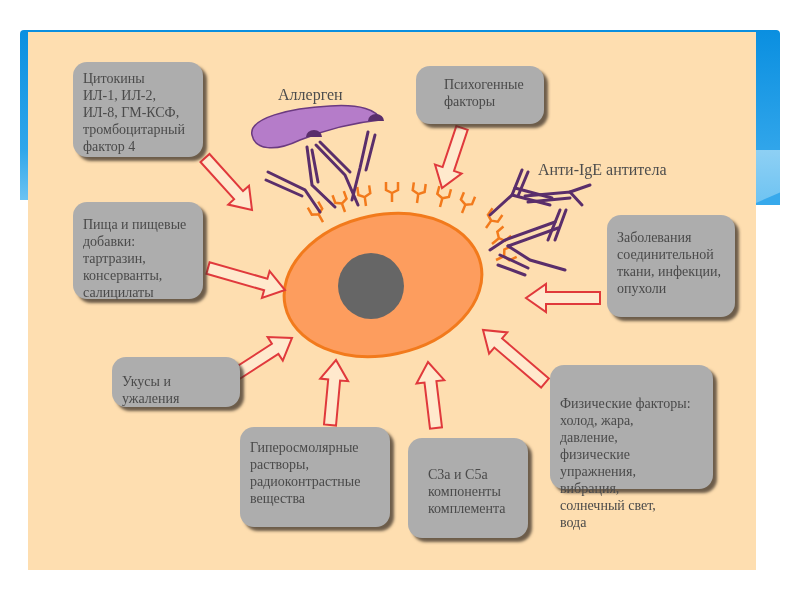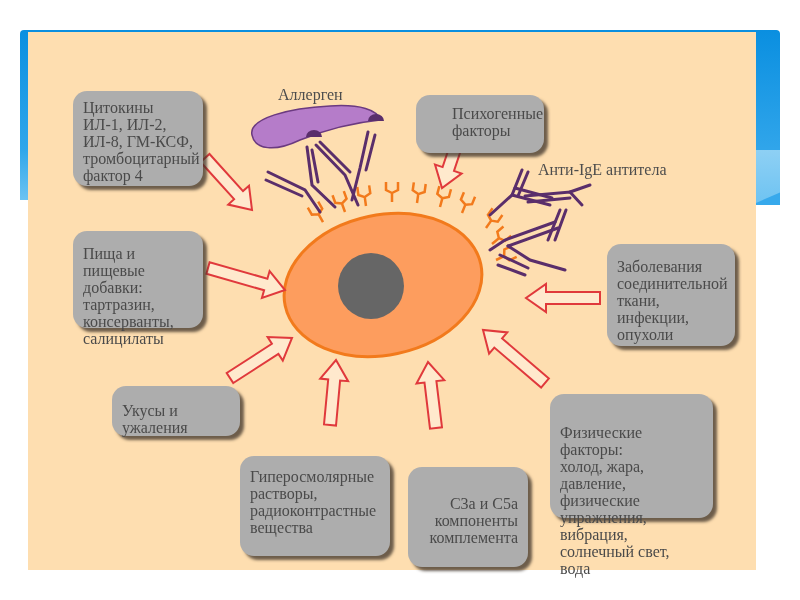--- a/index.html
+++ b/index.html
@@ -23,22 +23,22 @@
     clip-path: polygon(0 0, 100% 0, 100% 80%, 0 100%);
   }
   .slide {
     position: absolute; left: 28px; top: 32px; width: 728px; height: 538px;
     background: #fedeb0;
   }
   svg.diagram { position: absolute; left: 0; top: 0; width: 800px; height: 600px; }
   .box {
     position: absolute; background: #adadad; border-radius: 14px;
     box-shadow: 4px 4px 3px rgba(60,50,40,0.75);
-    color: #4a4a4a; font-size: 16px; line-height: 17px; box-sizing: border-box;
-    padding: 8px 10px; white-space: pre-line; margin-top: 29px;
+    color: #4a4a4a; font-size: 14px; line-height: 17px; box-sizing: border-box;
+    padding: 8px 10px; white-space: pre-line;
   }
 </style>
 </head>
 <body>
 
 <div class="frame-blue"></div>
 <div class="frame-blue-right"></div>
 <div class="frame-blue-right-lower"></div>
 <div class="slide"></div>
 
@@ -137,28 +137,28 @@
 фактор 4</div>
 <div class="box" style="left:73px;top:202px;width:130px;height:97px;padding-top:14px;">Пища и пищевые
 добавки: тартразин,
 консерванты,
 салицилаты</div>
 <div class="box" style="left:112px;top:357px;width:128px;height:50px;padding-top:16px;">Укусы и ужаления</div>
 <div class="box" style="left:240px;top:427px;width:150px;height:100px;padding-top:12px;">Гиперосмолярные
 растворы,
 радиоконтрастные
 вещества</div>
-<div class="box" style="left:408px;top:438px;width:120px;height:100px;padding-top:28px;padding-left:20px;text-align:right;">С3а и С5а
+<div class="box" style="left:408px;top:438px;width:120px;height:100px;padding-top:28px;padding-left:20px;">С3а и С5а
 компоненты
 комплемента</div>
 <div class="box" style="left:550px;top:365px;width:163px;height:124px;padding-top:30px;">Физические факторы:
 холод, жара,
 давление,
 физические упражнения,
 вибрация,
 солнечный свет,
 вода</div>
 <div class="box" style="left:607px;top:215px;width:128px;height:102px;padding-top:14px;">Заболевания
 соединительной
 ткани, инфекции,
 опухоли</div>
-<div class="box" style="left:416px;top:66px;width:128px;height:58px;padding-left:36px;padding-top:10px;">Психогенные
+<div class="box" style="left:416px;top:66px;width:128px;height:58px;padding-left:28px;padding-top:10px;">Психогенные
 факторы</div>
 
 </body></html>

